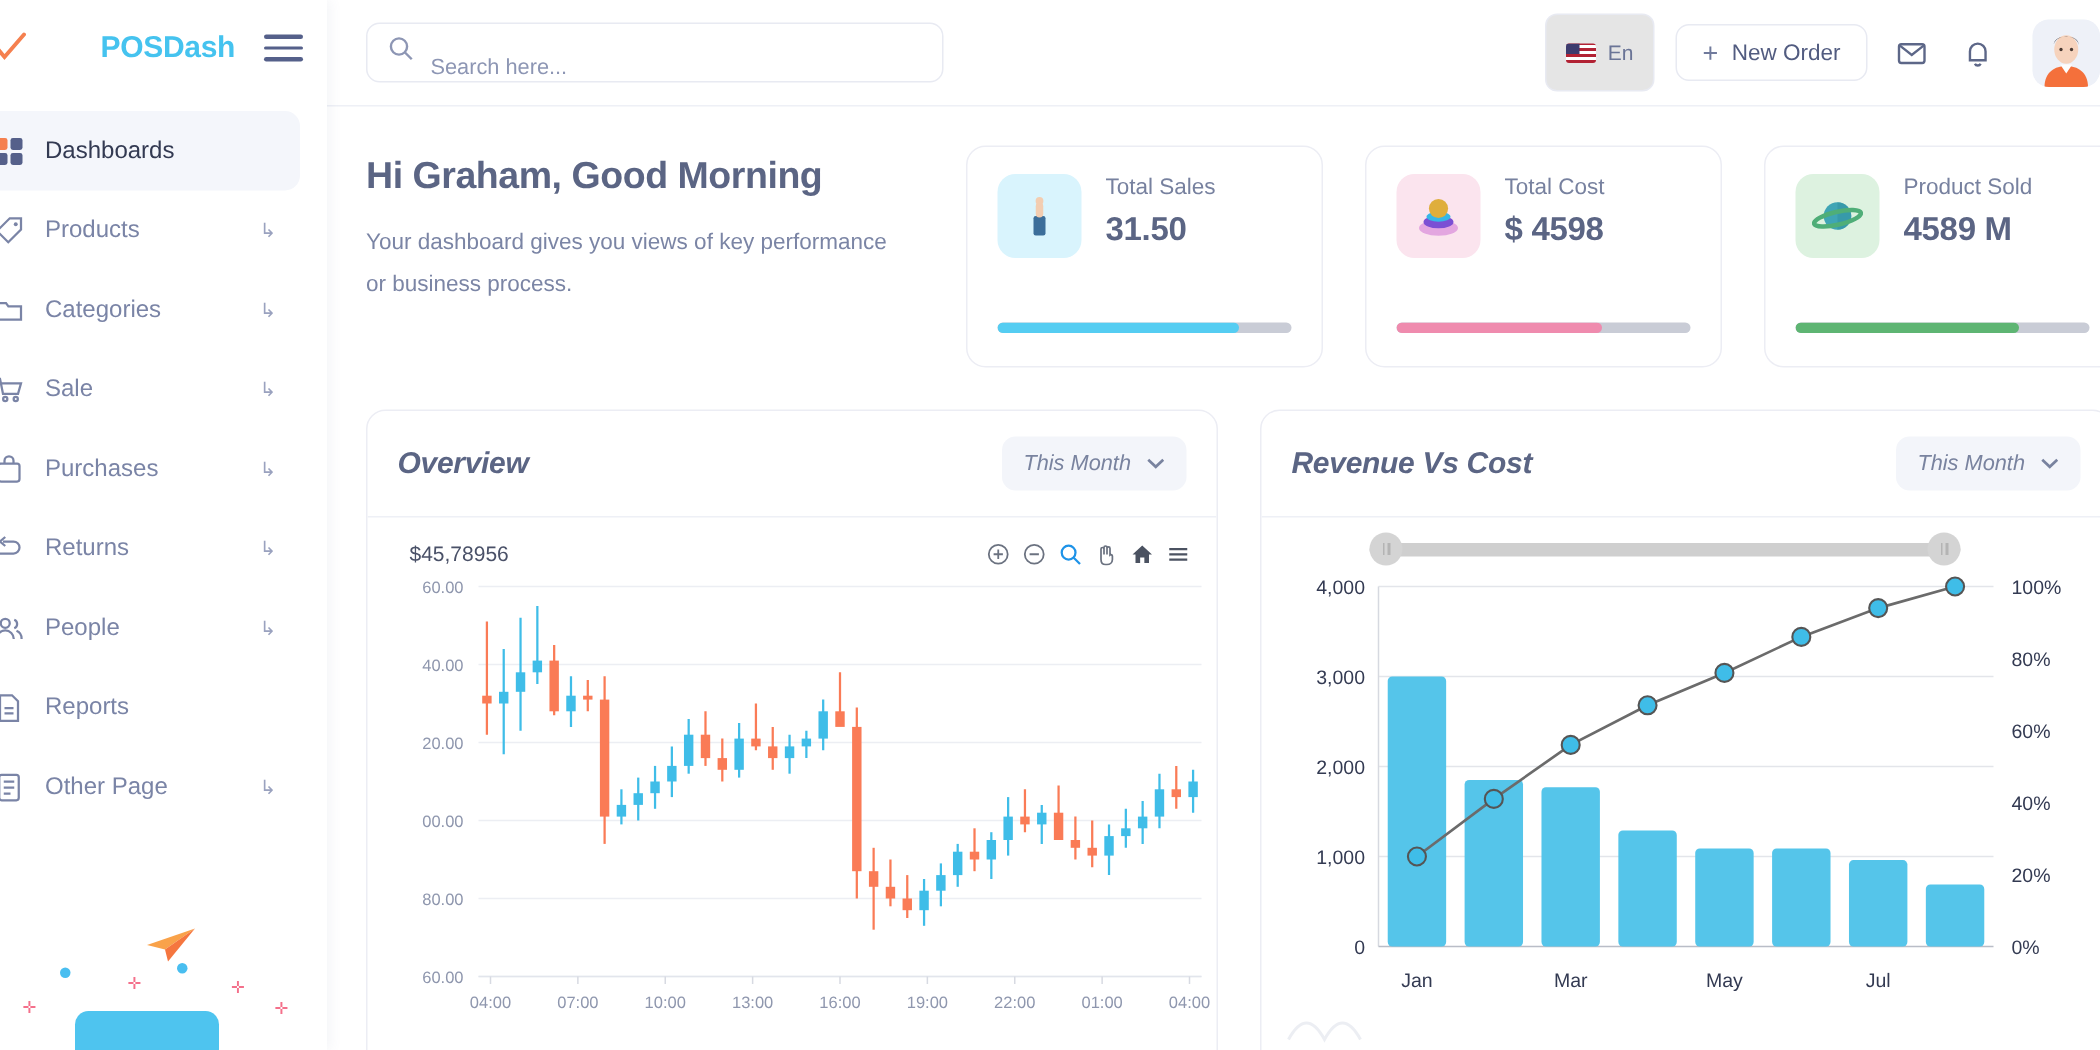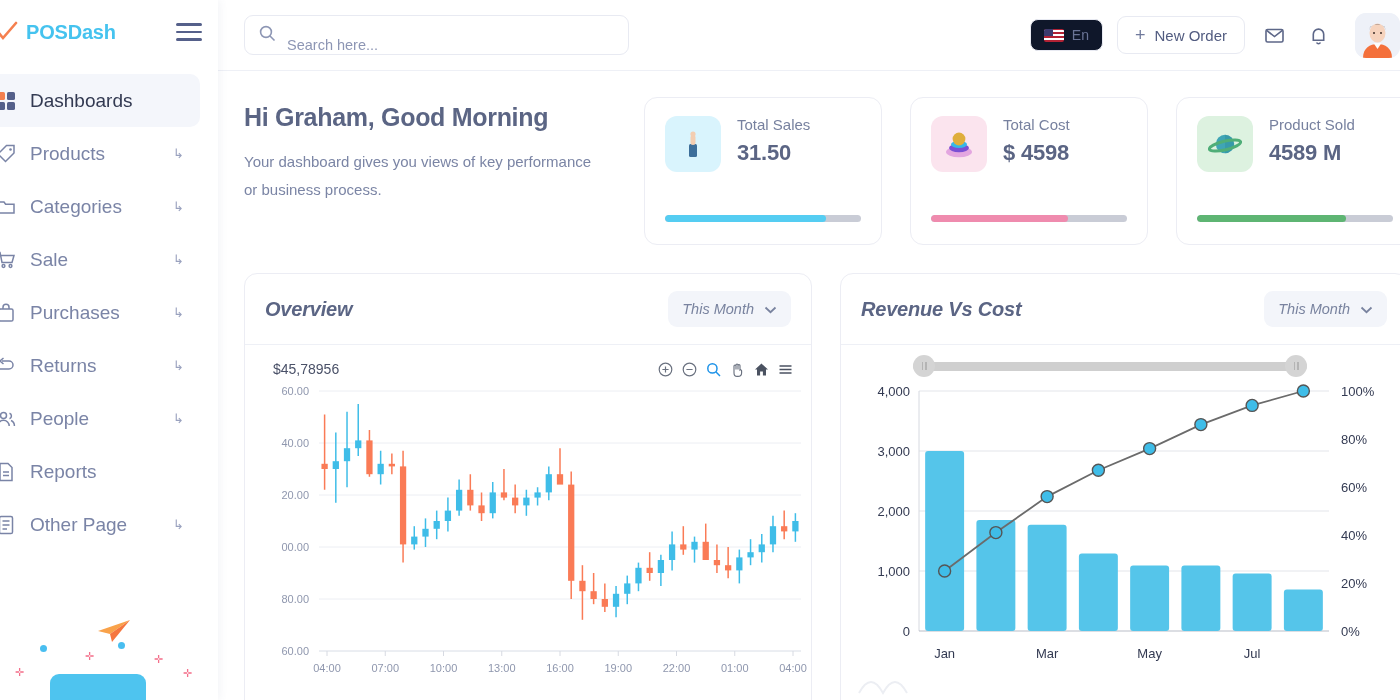--- a/index.html
+++ b/index.html
@@ -20,36 +20,37 @@
     display: flex; flex-direction: column;
   }
   .brand-row {
     height: 64px; display: flex; align-items: center;
     padding: 0 16px 0 18px; gap: 8px;
   }
   .brand-mark { width: 22px; height: 22px; flex: 0 0 22px; position: relative; }
   .brand-text {
     font-size: 20px; font-weight: bold; letter-spacing: -.2px;
     color: #45c3ef;
+    margin-left: 41px;
   }
   .brand-spacer { flex: 1; }
   .hamburger { width: 26px; height: 18px; display: flex; flex-direction: column;
     justify-content: space-between; cursor: pointer; }
   .hamburger i { display: block; height: 2.6px; background: #55608a; border-radius: 2px; }
 
   .nav { margin-top: 10px; }
   .nav-item {
     height: 53px; display: flex; align-items: center;
     padding: 0 16px 0 18px; gap: 14px; cursor: pointer;
     border-radius: 0 10px 10px 0;
     margin-right: 18px;
   }
   .nav-item.active { background: #f4f6fb; }
   .nav-ico { width: 20px; flex: 0 0 20px; height: 20px; position: relative; }
-  .nav-label { font-size: 19px; color: #7a84a6; white-space: nowrap; }
+  .nav-label { font-size: 16px; color: #7a84a6; white-space: nowrap; }
   .nav-item.active .nav-label { color: #333a52; }
   .nav-arrow { margin-left: auto; color: #9aa2bf; font-size: 13px; }
 
   .side-deco { position: relative; flex: 1; min-height: 0; }
   .spark { position: absolute; border-radius: 50%; }
   .plus-spark { position: absolute; color: #f4708b; font-size: 11px; line-height: 1; }
   .plane { position: absolute; left: 118px; bottom: 52px; }
   .side-cta {
     position: absolute; left: 72px; bottom: -8px;
     width: 96px; height: 34px; border-radius: 9px; background: #4ec4ef;
@@ -74,23 +75,23 @@
     display: flex; align-items: center; gap: 11px; padding: 0 14px;
     background: #fff;
   }
   .search-input {
     border: 0; outline: 0; background: transparent; font-size: 14.5px;
     color: #7a84a6; font-family: inherit; width: 100%; margin-top: 20px;
   }
   .search-input::placeholder { color: #8d96b4; }
   .top-spacer { flex: 1; }
   .lang-pill {
-    height: 32px; border: 1px solid #e8eaf2; border-radius: 8px;
+    height: 52px; border: 1px solid #e8eaf2; border-radius: 8px;
     display: flex; align-items: center; gap: 8px; padding: 0 13px;
-    cursor: pointer; background: #0f172a;
+    cursor: pointer; background: #e5e5e5;
   }
   .lang-label { font-size: 14px; color: #6a7496; }
   .flag { width: 20px; height: 13px; border-radius: 2px; overflow: hidden;
     position: relative; background: #b22234; flex: 0 0 20px; }
   .flag .stripe { position: absolute; left: 0; width: 100%; height: 1.9px; background: #fff; }
   .flag .canton { position: absolute; left: 0; top: 0; width: 9px; height: 7px; background: #3c3b6e; }
   .new-order-btn {
     height: 38px; border: 1px solid #e8eaf2; border-radius: 9px;
     display: flex; align-items: center; gap: 9px; padding: 0 17px;
     cursor: pointer; background: #fff;

